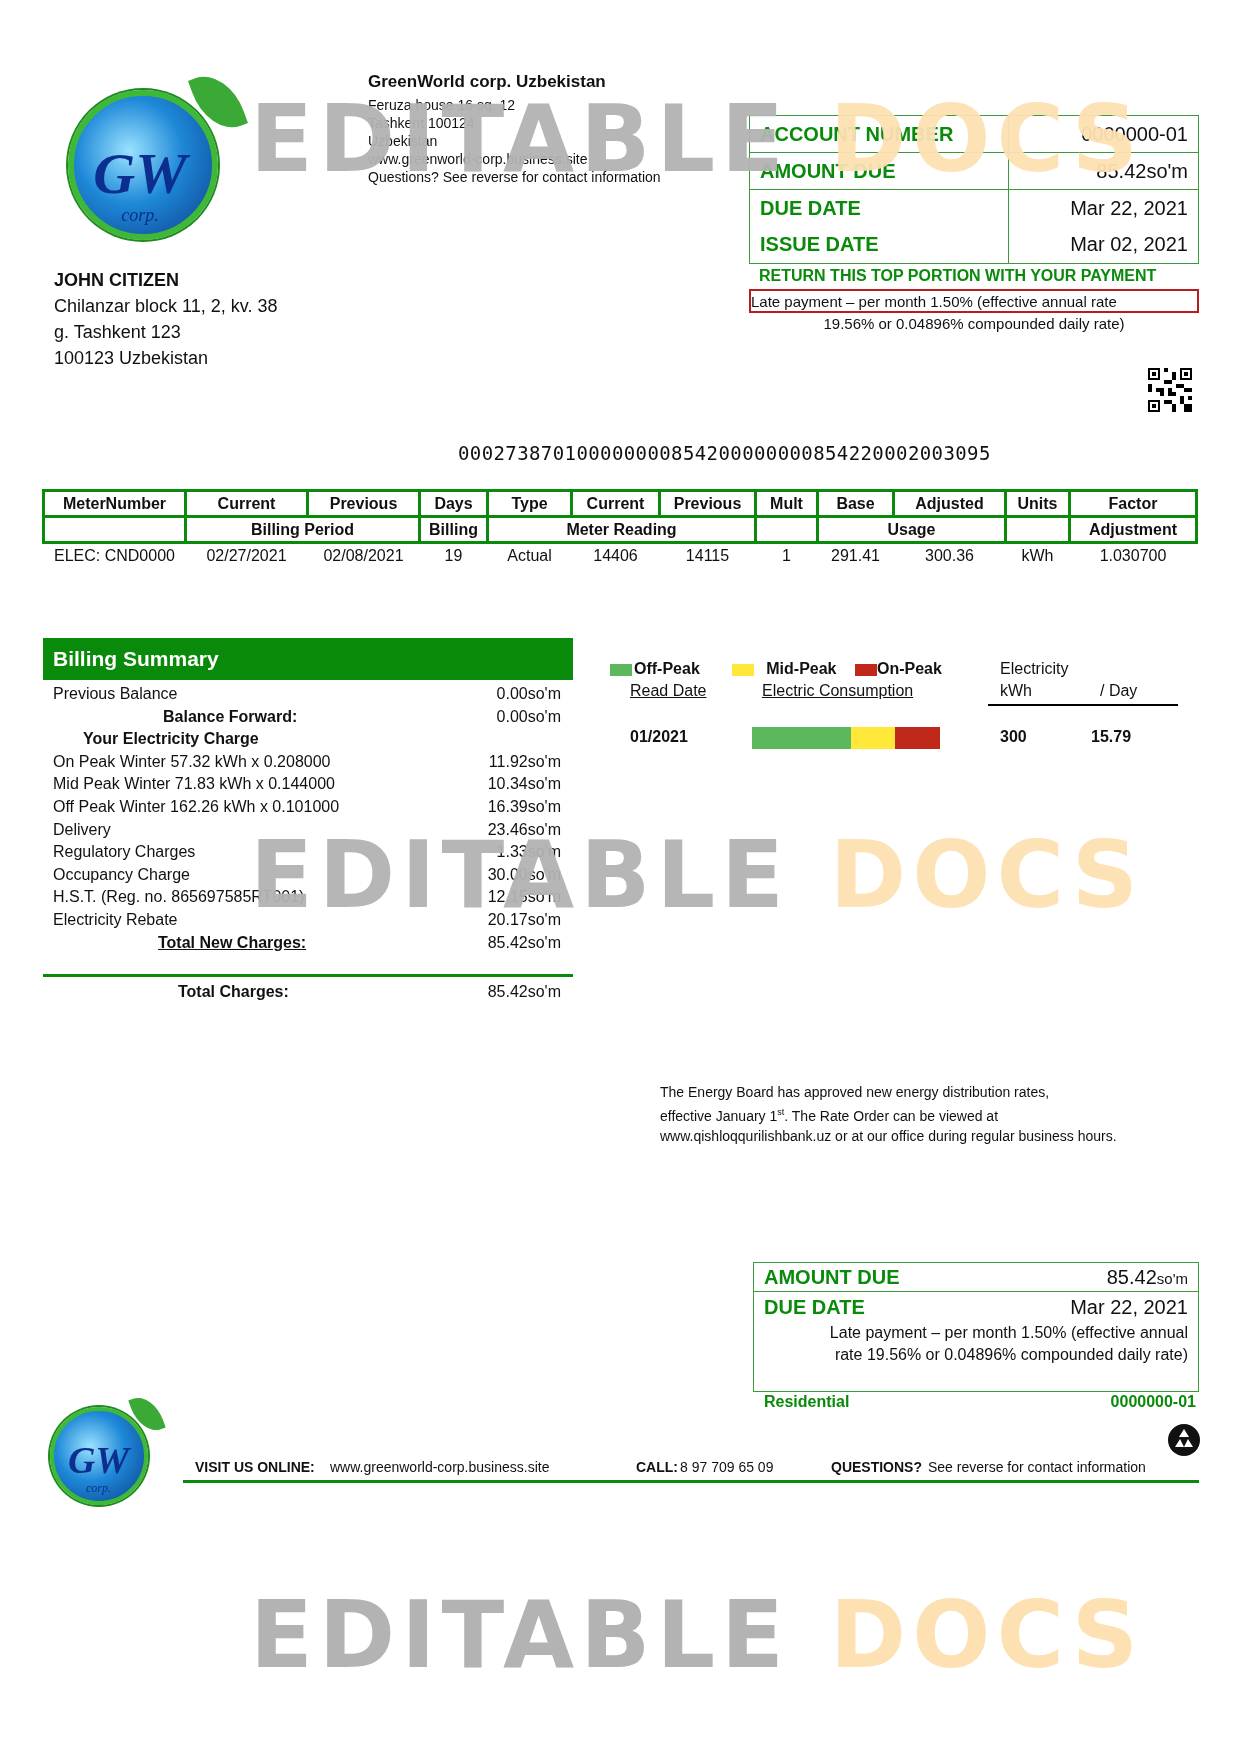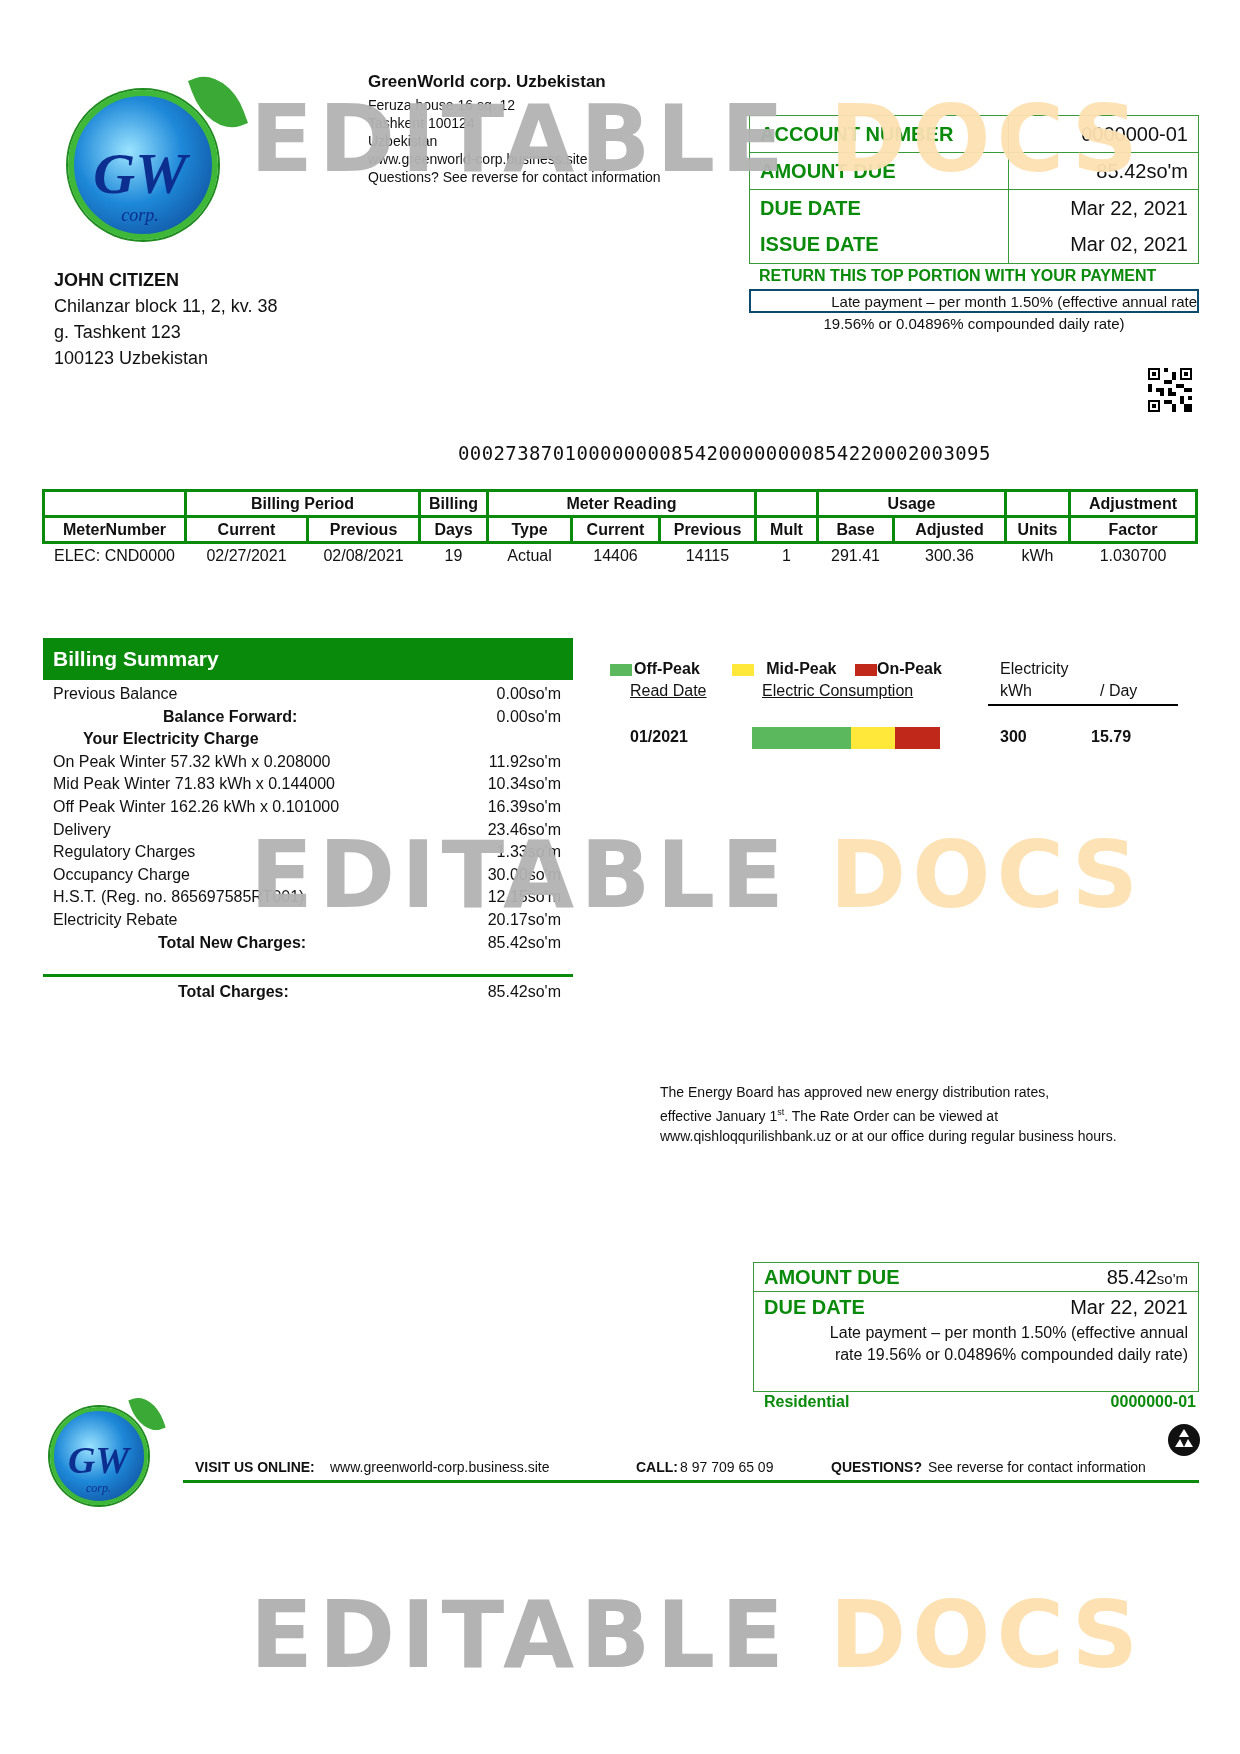--- a/index.html
+++ b/index.html
@@ -25,21 +25,21 @@
   .company-name { font-size: 17px; font-weight: bold; }
   .company-line { font-size: 14px; line-height: 18px; }
 
   
   .acct { border: 1.5px solid #3a9a3a; border-collapse: collapse; }
   .acct td { font-size: 20px; padding: 0 10px; height: 37px; }
   .acct td.lab { color: #0a8a0a; font-weight: bold; border-right: 1.5px solid #3a9a3a; width: 260px; }
   .acct td.val { text-align: right; width: 190px; }
   .acct tr.sep td { border-bottom: 1.5px solid #3a9a3a; }
 
-  .late-box { border: 2px solid #0c4a6e; font-size: 15px; text-align: right; height: 24px; line-height: 22px; }
+  .late-box { border: 2px solid #b91c1c; font-size: 15px; text-align: left; height: 24px; line-height: 22px; }
 
   
   .meter { border-collapse: collapse; font-size: 16px; }
   .meter th { border: 3px solid #0a8a0a; font-weight: bold; height: 26px; padding: 0 4px; text-align: center; }
   .meter td { text-align: center; height: 26px; }
 
   
   .bs-head { background: #0a8a0a; color: #fff; font-weight: bold; font-size: 21px; padding-left: 10px; line-height: 42px; height: 42px; }
   .bs-row { display: flex; justify-content: space-between; font-size: 16px; height: 22.6px; line-height: 22.6px; padding: 0 12px 0 10px; }
   .bs-row.indent .lbl { padding-left: 110px; font-weight: bold; }
@@ -134,42 +134,42 @@
   <div>Chilanzar block 11, 2, kv. 38</div>
   <div>g. Tashkent 123</div>
   <div>100123 Uzbekistan</div>
 </div>
 
 <div class="abs" style="left:458px; top:442px; font-family:'DejaVu Sans Mono', monospace; font-size:19px; letter-spacing:0.4px;text-align:center;">000273870100000000854200000000854220002003095</div>
 
 <table class="meter abs" style="left:42px; top:489px; width:1156px;">
   <tbody>
       <tr>
-    <th style="width:142px;"></th>
-    <th colspan="2">Billing Period</th>
-    <th>Billing</th>
-    <th colspan="3">Meter Reading</th>
-    <th></th>
-    <th colspan="2">Usage</th>
-    <th></th>
-    <th>Adjustment</th>
-  </tr>
-  <tr>
     <th>MeterNumber</th>
     <th style="width:122px;">Current</th>
     <th style="width:112px;">Previous</th>
     <th style="width:68px;">Days</th>
     <th style="width:84px;">Type</th>
     <th style="width:88px;">Current</th>
     <th style="width:96px;">Previous</th>
     <th style="width:62px;">Mult</th>
     <th style="width:76px;">Base</th>
     <th style="width:112px;">Adjusted</th>
     <th style="width:64px;">Units</th>
     <th>Factor</th>
+  </tr>
+  <tr>
+    <th style="width:142px;"></th>
+    <th colspan="2">Billing Period</th>
+    <th>Billing</th>
+    <th colspan="3">Meter Reading</th>
+    <th></th>
+    <th colspan="2">Usage</th>
+    <th></th>
+    <th>Adjustment</th>
   </tr>
   <tr>
     <td>ELEC: CND0000</td>
     <td>02/27/2021</td>
     <td>02/08/2021</td>
     <td>19</td>
     <td>Actual</td>
     <td>14406</td>
     <td>14115</td>
     <td>1</td>
@@ -222,21 +222,21 @@
       </div>
     <div class="bs-row">
         <span class="lbl">H.S.T. (Reg. no. 865697585RT001)</span>
         <span>12.15so'm</span>
       </div>
     <div class="bs-row">
         <span class="lbl">Electricity Rebate</span>
         <span>20.17so'm</span>
       </div>
     <div class="bs-row indent">
-        <span class="lbl" style="padding-left:105px;">Total New Charges:</span>
+        <span class="lbl" style="padding-left:105px;text-decoration:underline;">Total New Charges:</span>
         <span>85.42so'm</span>
       </div>
   </div>
   <div style="border-top:3px solid #0a8a0a; margin-top:20px; padding-top:4px;">
     <div class="bs-row">
         <span class="lbl b" style="padding-left:125px;">Total Charges:</span>
         <span>85.42so'm</span>
       </div>
   </div>
 </div>

